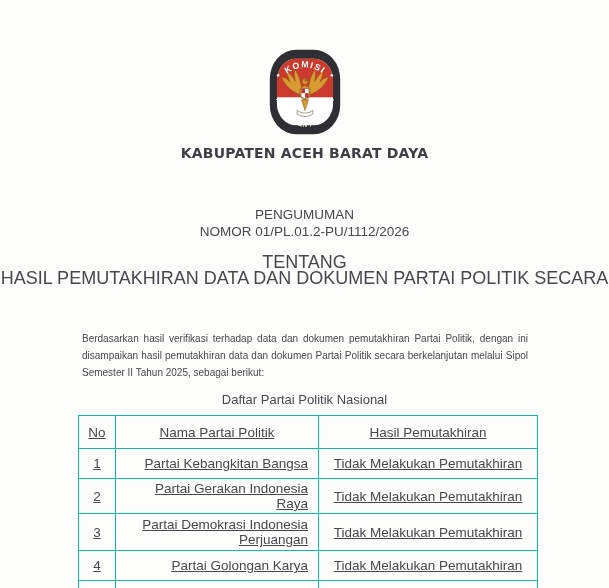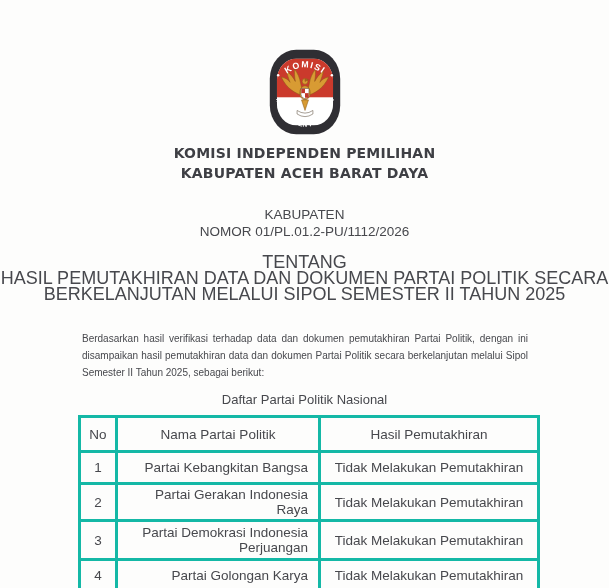--- a/index.html
+++ b/index.html
@@ -56,24 +56,25 @@
     width: 459px;
     border-collapse: collapse;
     table-layout: fixed;
     font-size: 13.5px;
     color: #47484d;
   }
   table.parties col.c-no   { width: 37px; }
   table.parties col.c-name { width: 203px; }
   table.parties col.c-res  { width: 219px; }
   table.parties th, table.parties td {
-    border: 3px solid #14b8a6;
+    border: 1px solid #14b8a6;
     padding: 2px 6px;
     vertical-align: middle;
     font-weight: normal;
+    text-decoration: underline;
   }
   table.parties tr.hdr th { height: 28px; text-align: center; }
   table.parties td.no  { text-align: center; }
   table.parties td.nm  { text-align: right; padding-left: 9px; padding-right: 10px; }
   table.parties td.rs  { text-align: center; }
   table.parties tr.r1 td { height: 25px; }
   table.parties tr.r2 td { height: 26px; }
   table.parties tr.r3 td { height: 32px; }
   table.parties tr.r4 td { height: 25px; }
   table.parties tr.r5 td { height: 26px; }
@@ -116,33 +117,31 @@
       </text>
       <text font-family="Liberation Sans, sans-serif" font-size="7.4" font-weight="bold" fill="#ffffff" letter-spacing="0.4">
         <textPath href="#arcBottom" startOffset="50%" text-anchor="middle">INDEPENDEN PEMILIHAN</textPath>
       </text>
       <circle cx="19.5" cy="31" r="1.4" fill="#ffffff"></circle>
       <circle cx="80.5" cy="31" r="1.4" fill="#ffffff"></circle>
     </svg>
   </div>
 
   <div class="org-block">
-    <div>KOMISI INDEPENDEN PEMILIHAN</div>
     <div>KABUPATEN ACEH BARAT DAYA</div>
   </div>
 
   <div class="announce-block">
-    <div>KABUPATEN</div>
+    <div>PENGUMUMAN</div>
     <div>NOMOR 01/PL.01.2-PU/1112/2026</div>
   </div>
 
   <div class="subject-block">
     <div>TENTANG</div>
     <div>HASIL PEMUTAKHIRAN DATA DAN DOKUMEN PARTAI POLITIK SECARA</div>
-    <div>BERKELANJUTAN MELALUI SIPOL SEMESTER II TAHUN 2025</div>
   </div>
 
   <div class="para">Berdasarkan hasil verifikasi terhadap data dan dokumen pemutakhiran Partai Politik, dengan ini disampaikan hasil pemutakhiran data dan dokumen Partai Politik secara berkelanjutan melalui Sipol Semester II Tahun 2025, sebagai berikut:</div>
 
   <div class="table-caption">Daftar Partai Politik Nasional</div>
 
   <table class="parties">
     <colgroup>
         <col class="c-no">
         <col class="c-name">

